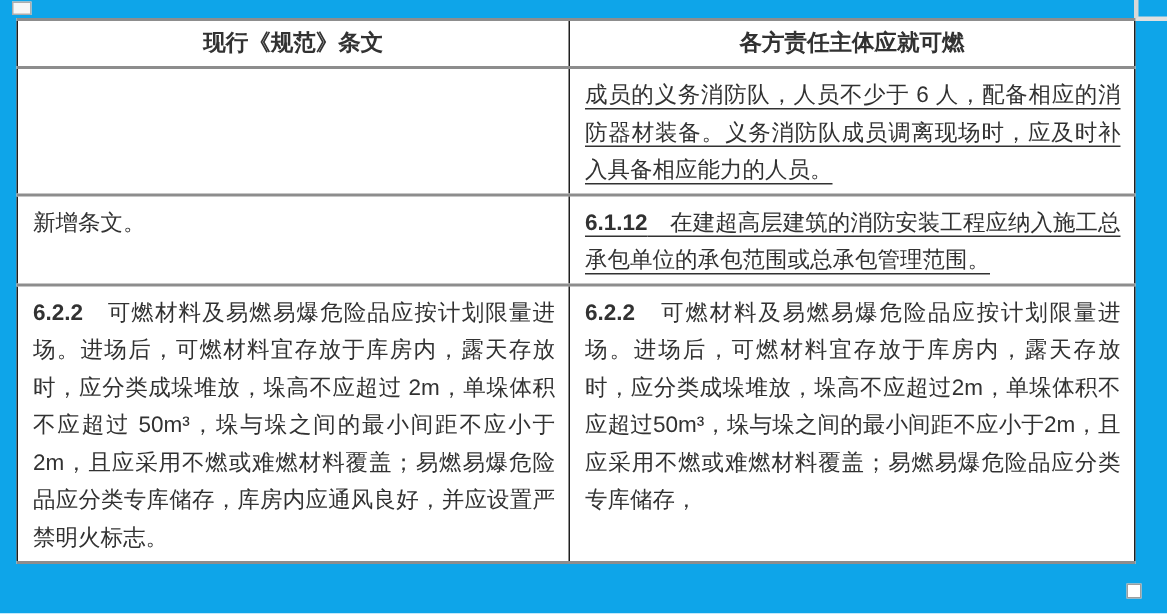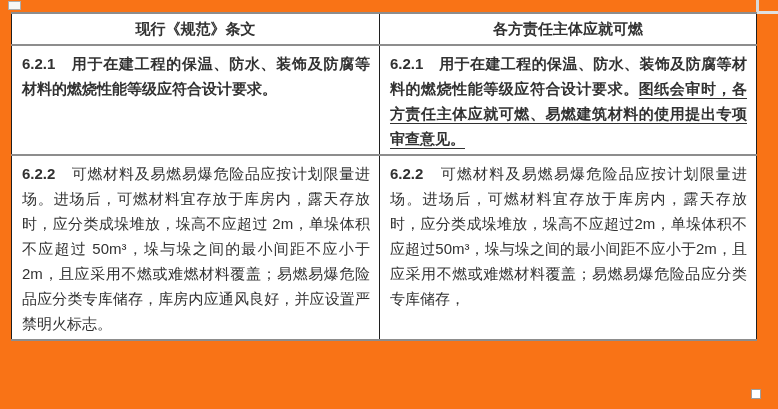--- a/index.html
+++ b/index.html
@@ -1,17 +1,17 @@
 <!DOCTYPE html>
 <html><head>
 <meta charset="utf-8">
 <style>
   html,body{margin:0;padding:0;background:#ffffff;}
   .page{
-    position:relative;width:778px;height:409px;background:#f97316;overflow:hidden;
+    position:relative;width:778px;height:409px;background:#0ea5e9;overflow:hidden;
     font-family:"Liberation Sans","DejaVu Sans",sans-serif;color:#323232;
   }
   
   .move-handle{
     position:absolute;left:8px;top:1px;width:11px;height:7px;
     border:1px solid #adadad;background:#f7f7f7;
   }
   .corner-mark{
     position:absolute;left:756px;top:0;width:22px;height:11px;
     border-left:3px solid #d8d8d8;border-bottom:3px solid #e0e0e0;
@@ -60,23 +60,27 @@
       <col style="width:368px">
       <col style="width:377px">
     </colgroup>
     <thead>
       <tr>
         <th>现行《规范》条文</th>
         <th>各方责任主体应就可燃</th>
       </tr>
     </thead>
     <tbody>
-      <tr class="r2">
-        <td><span class="seg b">6.2.1</span><span class="seg b">　用于在建工程的保温、防水、装饰及防腐等材料的燃烧性能等级应符合设计要求。</span></td>
-        <td><span class="seg b">6.2.1</span><span class="seg b">　用于在建工程的保温、防水、装饰及防腐等材料的燃烧性能等级应符合设计要求。</span><span class="seg b u">图纸会审时，各方责任主体应就可燃、易燃建筑材料的使用提出专项审查意见。</span></td>
+      <tr class="r0">
+        <td></td>
+        <td><span class="seg u">成员的义务消防队，人员不少于 6 人，配备相应的消防器材装备。义务消防队成员调离现场时，应及时补入具备相应能力的人员。</span></td>
+      </tr>
+      <tr class="r1">
+        <td><span class="seg">新增条文。</span></td>
+        <td><span class="seg b u">6.1.12</span><span class="seg u">　在建超高层建筑的消防安装工程应纳入施工总承包单位的承包范围或总承包管理范围。</span></td>
       </tr>
       <tr class="r3">
         <td><span class="seg b">6.2.2</span><span class="seg">　可燃材料及易燃易爆危险品应按计划限量进场。进场后，可燃材料宜存放于库房内，露天存放时，应分类成垛堆放，垛高不应超过 2m，单垛体积不应超过 50m³，垛与垛之间的最小间距不应小于 2m，且应采用不燃或难燃材料覆盖；易燃易爆危险品应分类专库储存，库房内应通风良好，并应设置严禁明火标志。</span></td>
         <td><span class="seg b">6.2.2</span><span class="seg">　可燃材料及易燃易爆危险品应按计划限量进场。进场后，可燃材料宜存放于库房内，露天存放时，应分类成垛堆放，垛高不应超过2m，单垛体积不应超过50m³，垛与垛之间的最小间距不应小于2m，且应采用不燃或难燃材料覆盖；易燃易爆危险品应分类专库储存，</span></td>
       </tr>
     </tbody>
   </table>
 
   <div class="resize-handle"></div>
 

